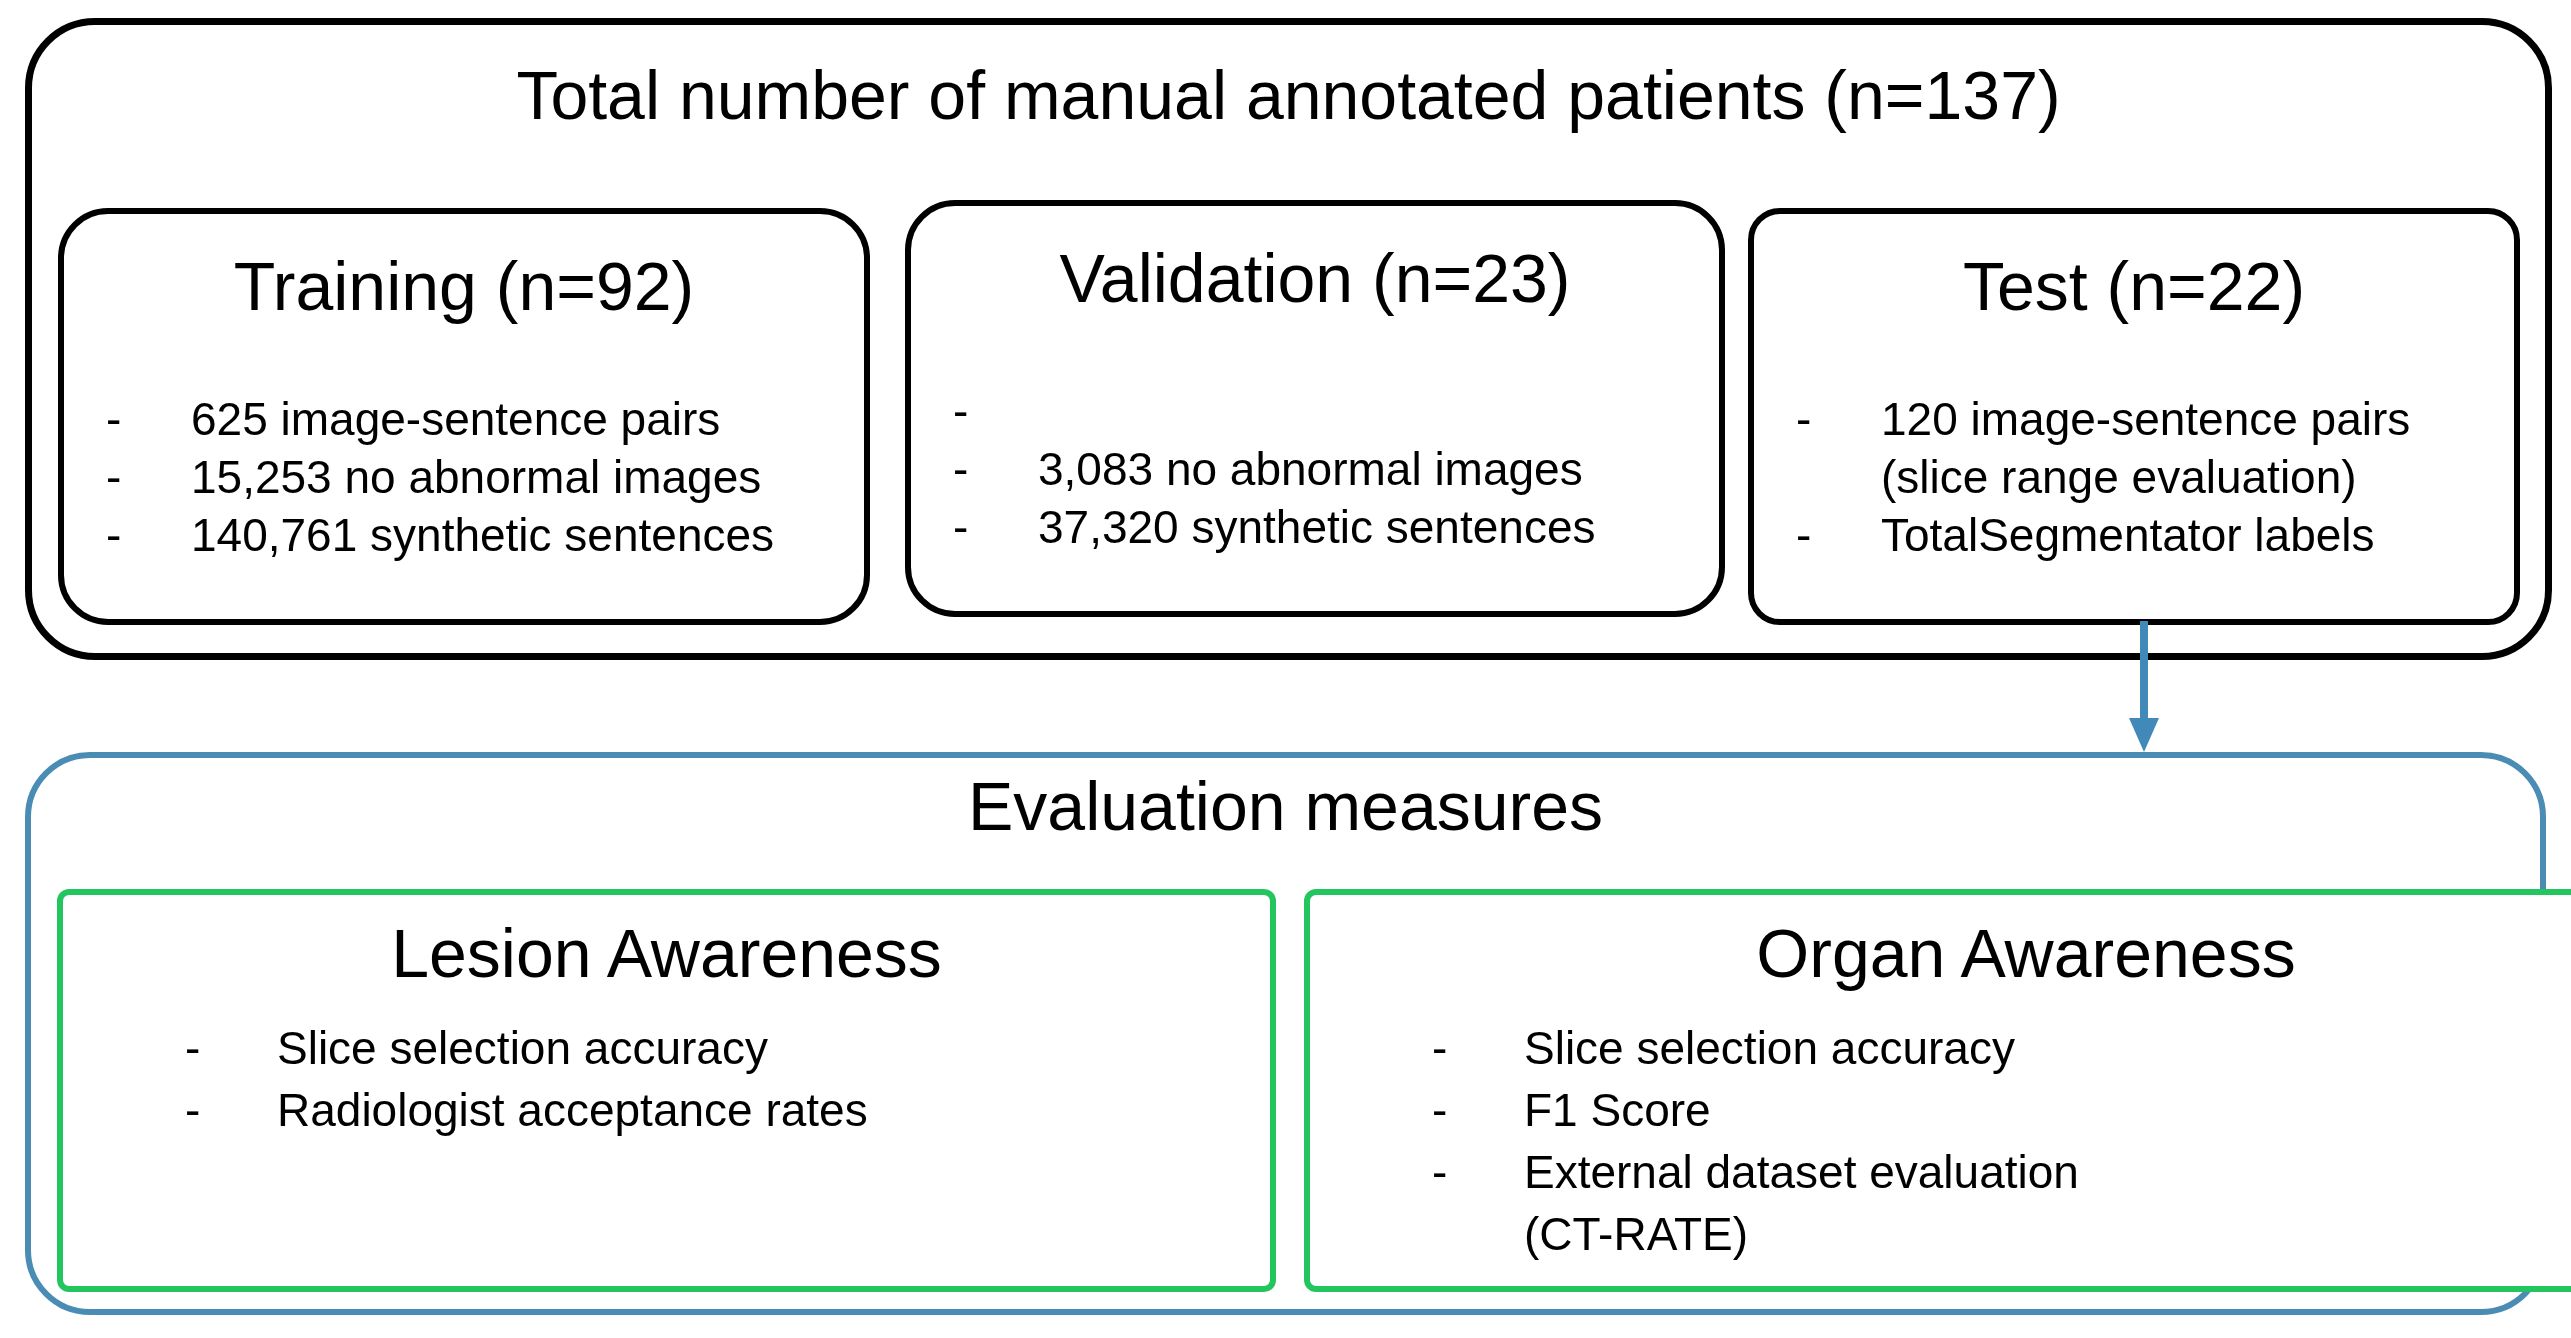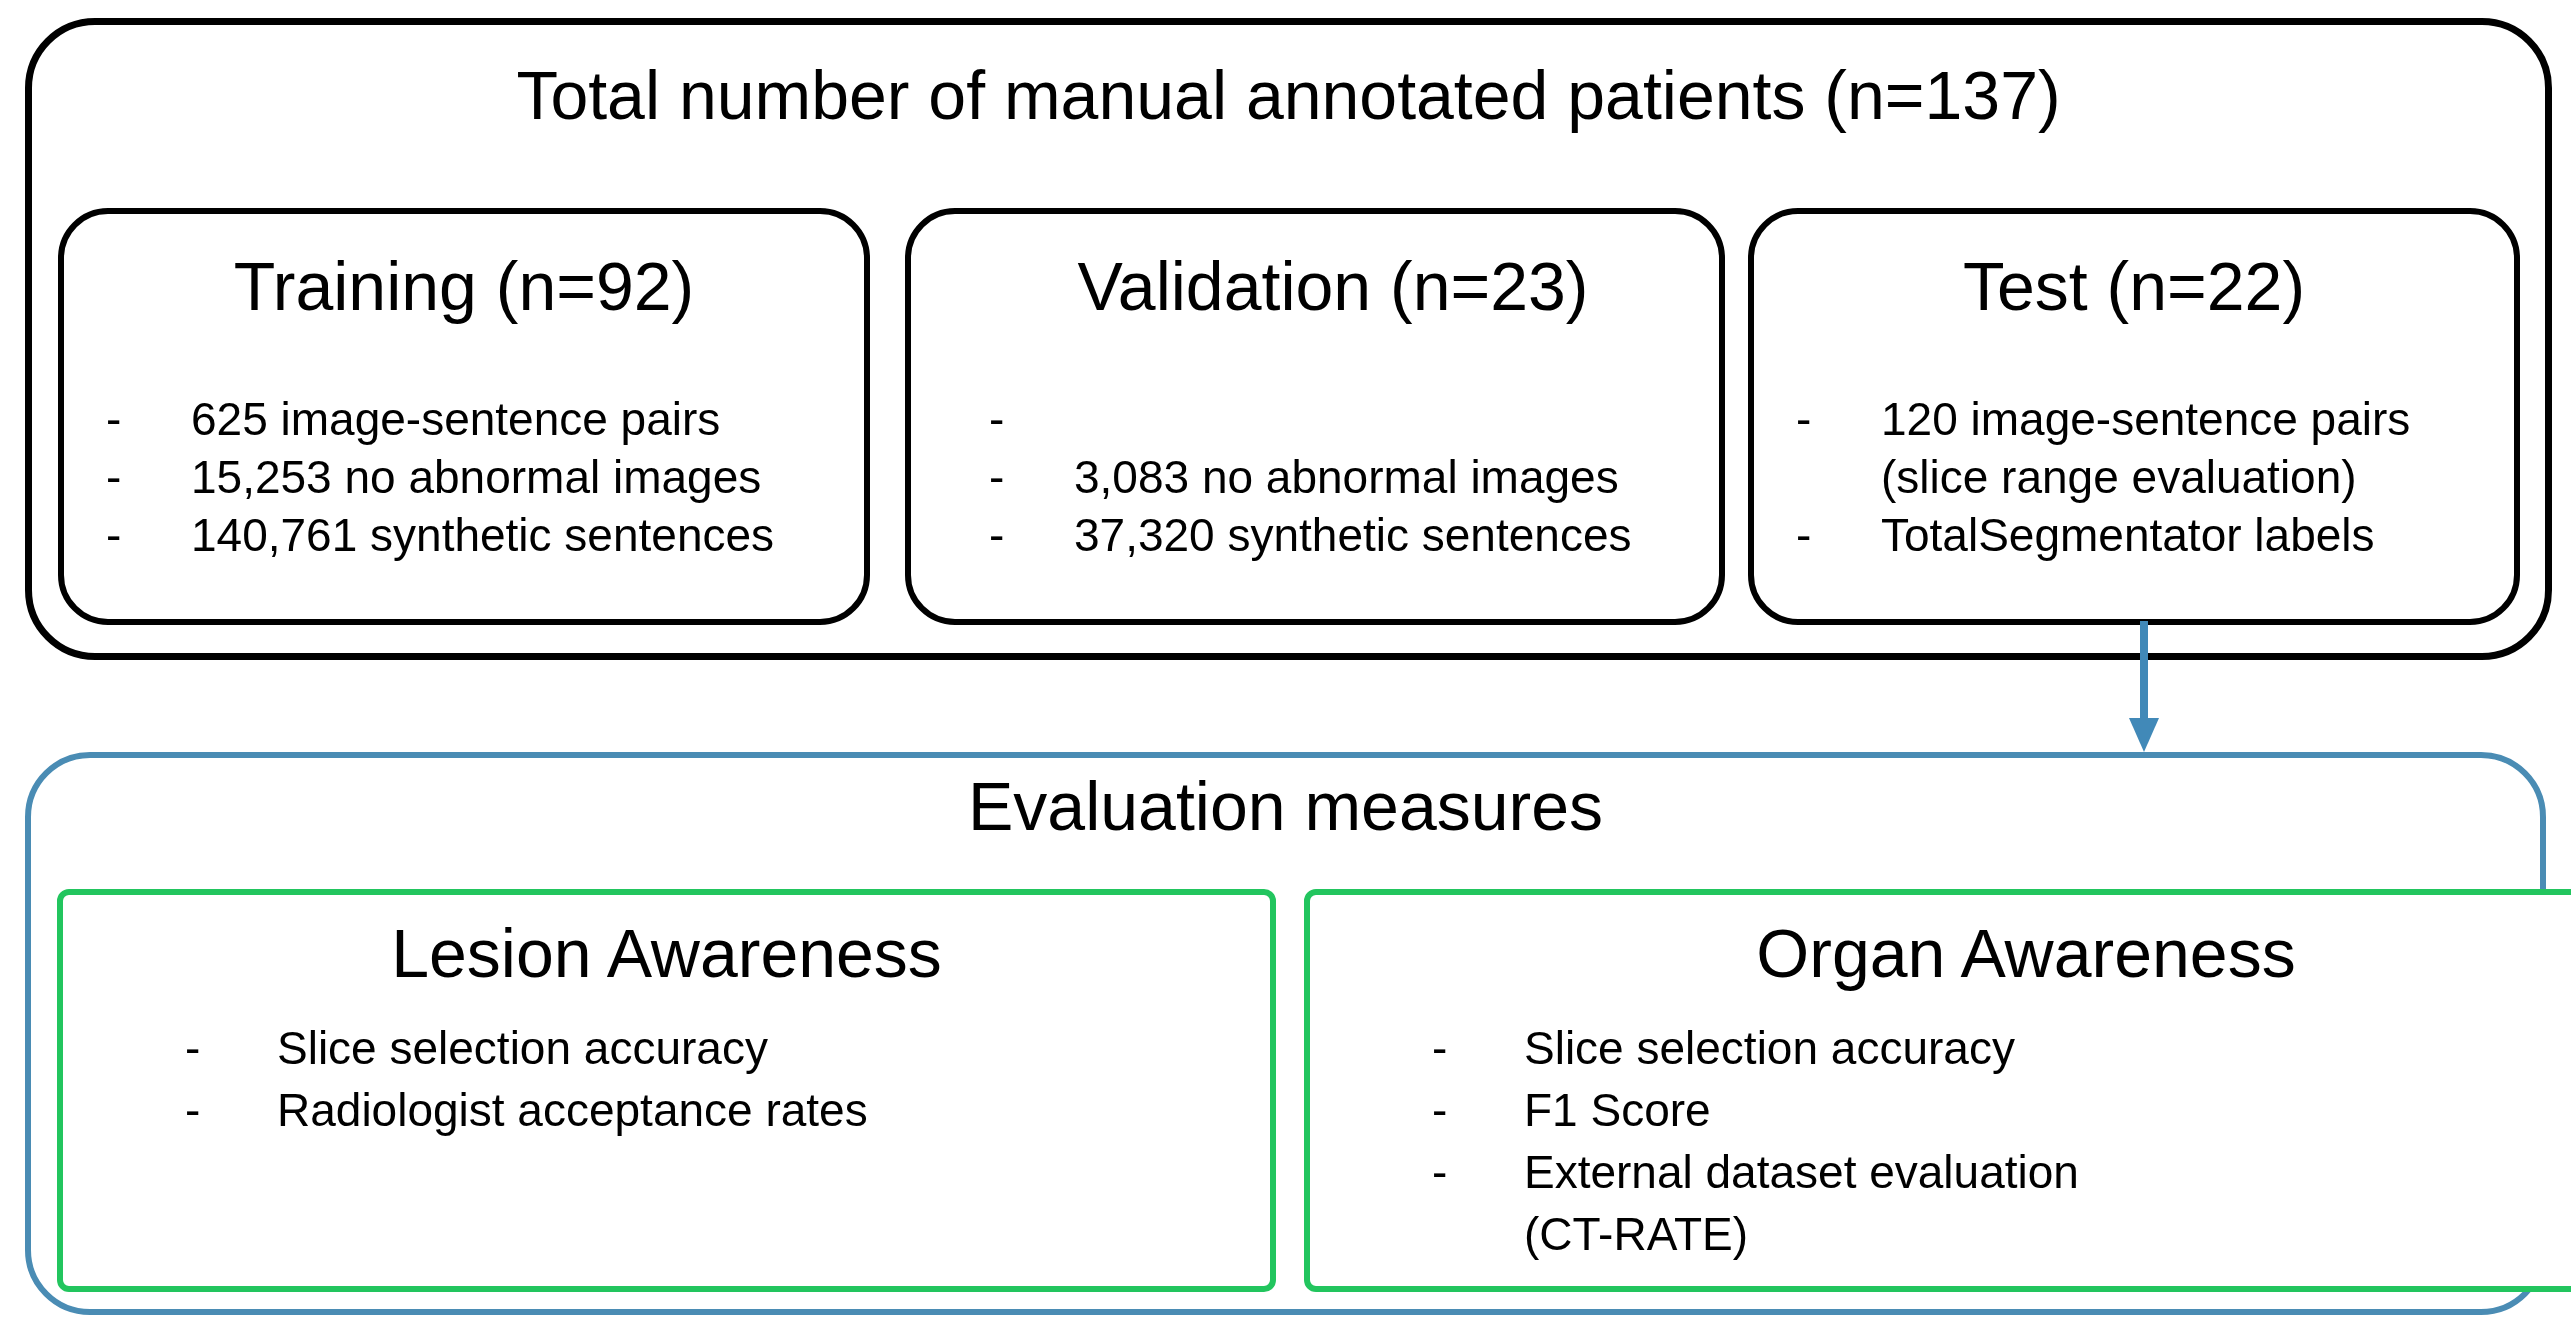--- a/index.html
+++ b/index.html
@@ -11,22 +11,22 @@
     color:#000;
   }
   .box{position:absolute;box-sizing:border-box;background:#fff;}
   .black-box{border:7px solid #000;}
   .black-sub{border:6px solid #000;border-radius:50px;}
   .blue-box{border:6px solid #4a8cb4;}
   .blue-sub{border:6px solid #22c55e;border-radius:12px;}
 
   .outer-top{left:25px;top:18px;width:2527px;height:642px;border-radius:70px;}
   .train-box{left:26px;top:183px;width:812px;height:417px;}
-  .valid-box{left:873px;top:183px;width:820px;height:417px;padding-left:36px;}
-  .test-box{left:1716px;top:183px;width:772px;height:417px;}
+  .valid-box{left:873px;top:175px;width:820px;height:417px;}
+  .test-box{left:1716px;top:183px;width:772px;height:417px;border-radius:32px;}
 
   .outer-bottom{left:25px;top:752px;width:2521px;height:563px;border-radius:65px;}
   .lesion-box{left:26px;top:131px;width:1219px;height:403px;}
   .organ-box{left:1273px;top:131px;width:1444px;height:403px;}
 
   .title{font-size:68px;line-height:72px;text-align:center;white-space:nowrap;}
   .outer-top .main-title{margin-top:34px;}
   .outer-bottom .main-title{margin-top:12px;}
   .black-sub .box-title{margin-top:36px;}
   .blue-sub .box-title{margin-top:22px;}

